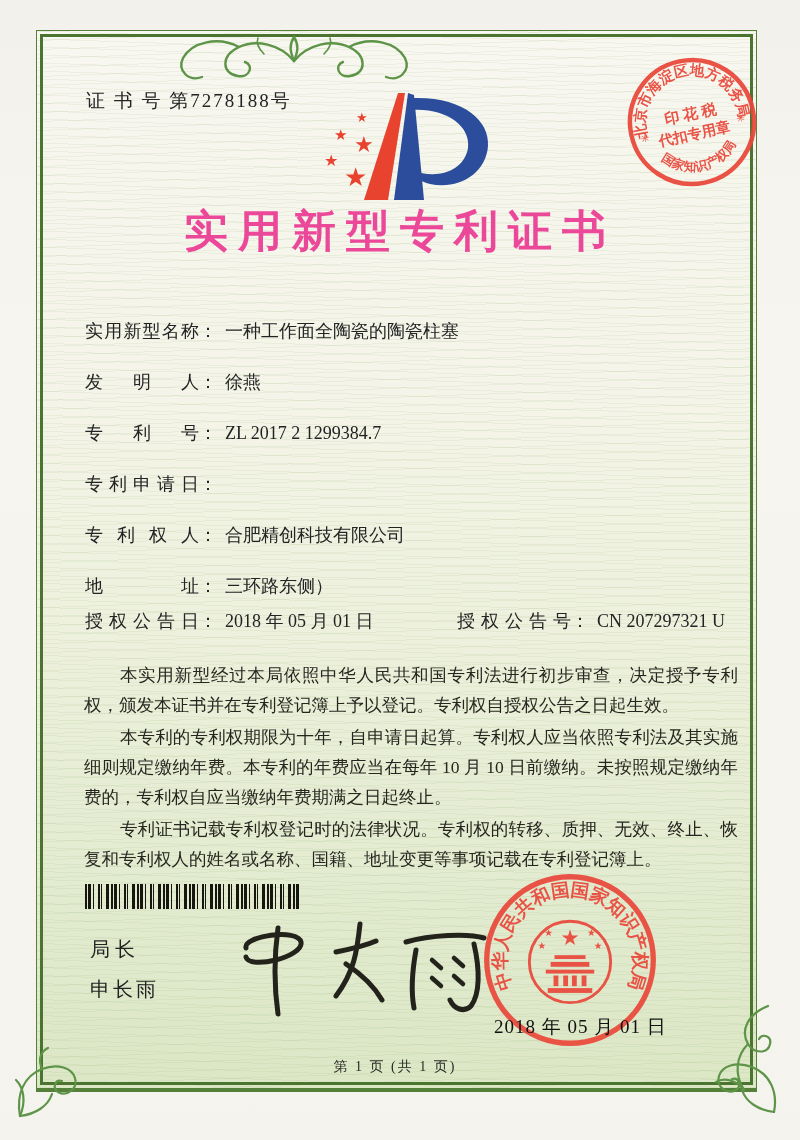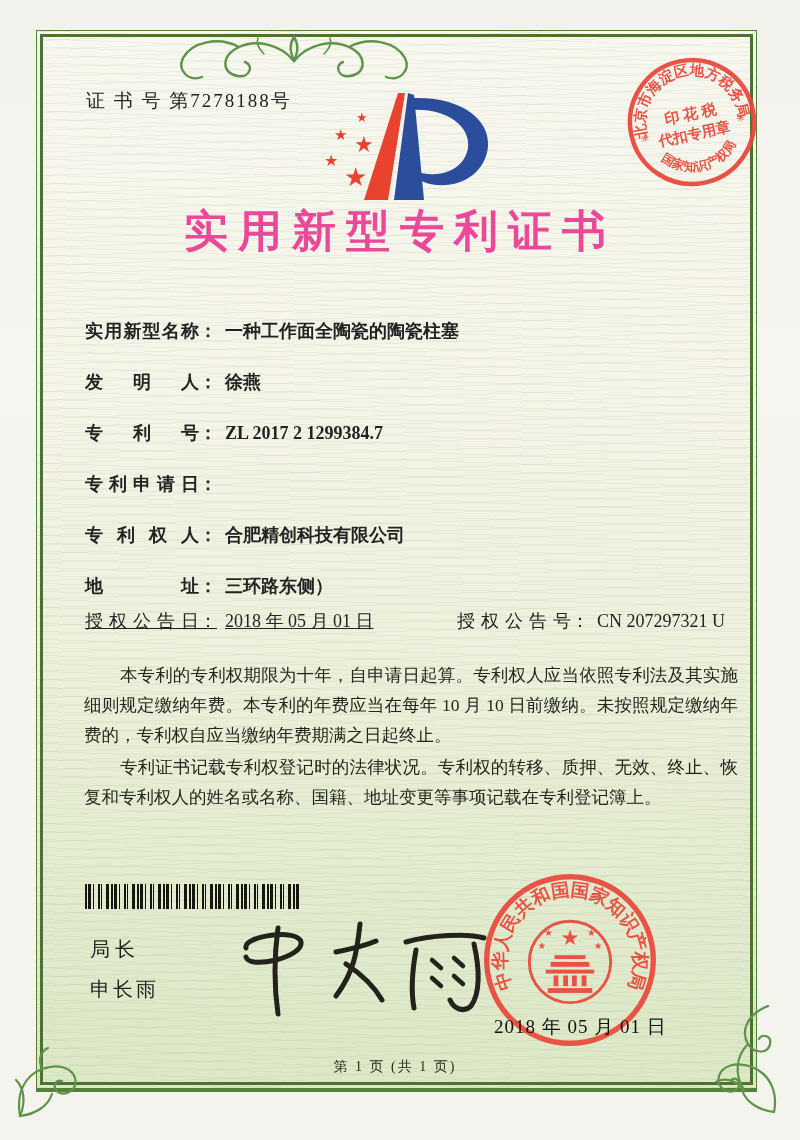--- a/index.html
+++ b/index.html
@@ -21,28 +21,28 @@
   .frame::before{
     content:"";position:absolute;inset:3px;border:3px solid #4a742f;pointer-events:none;
   }
   .cert-no{position:absolute;left:86px;top:88px;font-size:19px;letter-spacing:2px;}
   .logo{position:absolute;left:312px;top:90px;}
   .title{
     position:absolute;left:0;top:202px;width:800px;text-align:center;
     font-size:44px;font-weight:700;letter-spacing:10px;margin:0;color:#ec4899;
   }
   .fields{position:absolute;left:85px;top:318px;width:650px;font-size:18px;}
-  .frow{display:flex;align-items:center;line-height:27px;margin-bottom:24px;font-weight:bold;}
+  .frow{display:flex;align-items:center;line-height:27px;margin-bottom:24px;}
   .lbl{display:inline-block;width:114px;text-align:justify;text-align-last:justify;letter-spacing:0;}
   .colon{display:inline-block;margin-right:8px;}
   .val{flex:1;}
   .frow.addr{margin-bottom:8px;}
   .grant{display:flex;}
   .grant .pair{display:flex;line-height:27px;}
-  .grant .pair.left{width:372px;text-decoration:underline;}
+  .grant .pair.left{width:372px;}
   .paras{position:absolute;left:84px;top:660px;width:654px;font-size:17.5px;}
   .paras p{margin:0 0 2px 0;line-height:30px;text-indent:2.05em;text-align:justify;color:#26261f;}
   .barcode{
     position:absolute;left:85px;top:884px;width:214px;height:25px;
     background:repeating-linear-gradient(90deg,
       #17170f 0 2px, rgba(0,0,0,0) 2px 3px,
       #17170f 3px 6px, rgba(0,0,0,0) 6px 8px,
       #17170f 8px 9px, rgba(0,0,0,0) 9px 13px,
       #17170f 13px 15px, rgba(0,0,0,0) 15px 16px,
       #17170f 16px 17px, rgba(0,0,0,0) 17px 21px,
@@ -170,20 +170,21 @@
     </div>
     <div class="pair">
       <span class="lbl">授权公告号</span>
         <span class="colon">：</span>
       <span>CN 207297321 U</span>
     </div>
   </div>
 </div>
 
 <div class="paras">
+  <p>本实用新型经过本局依照中华人民共和国专利法进行初步审查，决定授予专利权，颁发本证书并在专利登记簿上予以登记。专利权自授权公告之日起生效。</p>
   <p>本专利的专利权期限为十年，自申请日起算。专利权人应当依照专利法及其实施细则规定缴纳年费。本专利的年费应当在每年 10 月 10 日前缴纳。未按照规定缴纳年费的，专利权自应当缴纳年费期满之日起终止。</p>
   <p>专利证书记载专利权登记时的法律状况。专利权的转移、质押、无效、终止、恢复和专利权人的姓名或名称、国籍、地址变更等事项记载在专利登记簿上。</p>
 </div>
 
 <div class="barcode"></div>
 
 <div class="director">
   <div>局长</div>
   <div class="name">申长雨</div>
 </div>

